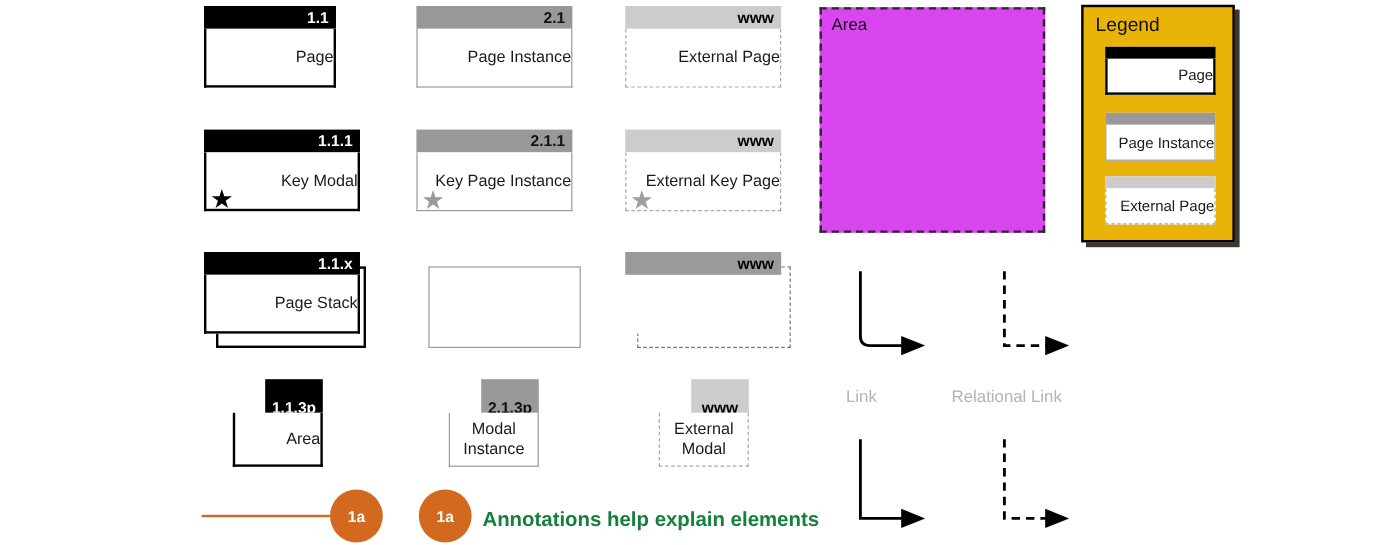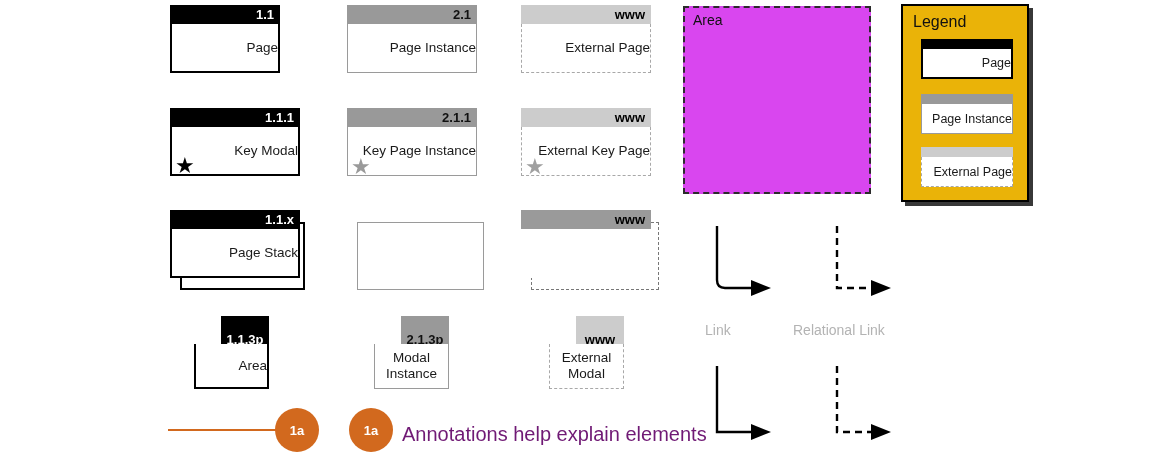--- a/index.html
+++ b/index.html
@@ -143,23 +143,24 @@
     background: #d2691e;
     display: flex;
     align-items: center;
     justify-content: center;
     font-size: 13px;
     font-weight: bold;
     color: #ffffff;
   }
   .anno-text {
     position: absolute;
-    font-size: 20px;
-    color: #701a75;
+    font-size: 17px;
+    color: #15803d;
     white-space: nowrap;
+    font-weight: bold;
   }
 </style>
 </head>
 <body>
 
 <div class="stage">
 
   <div class="card t-page" style="left:170px; top:5px; width:110px; height:68px;">
     <div class="hdr">1.1</div>
     <div class="body" style="height:49px;">

